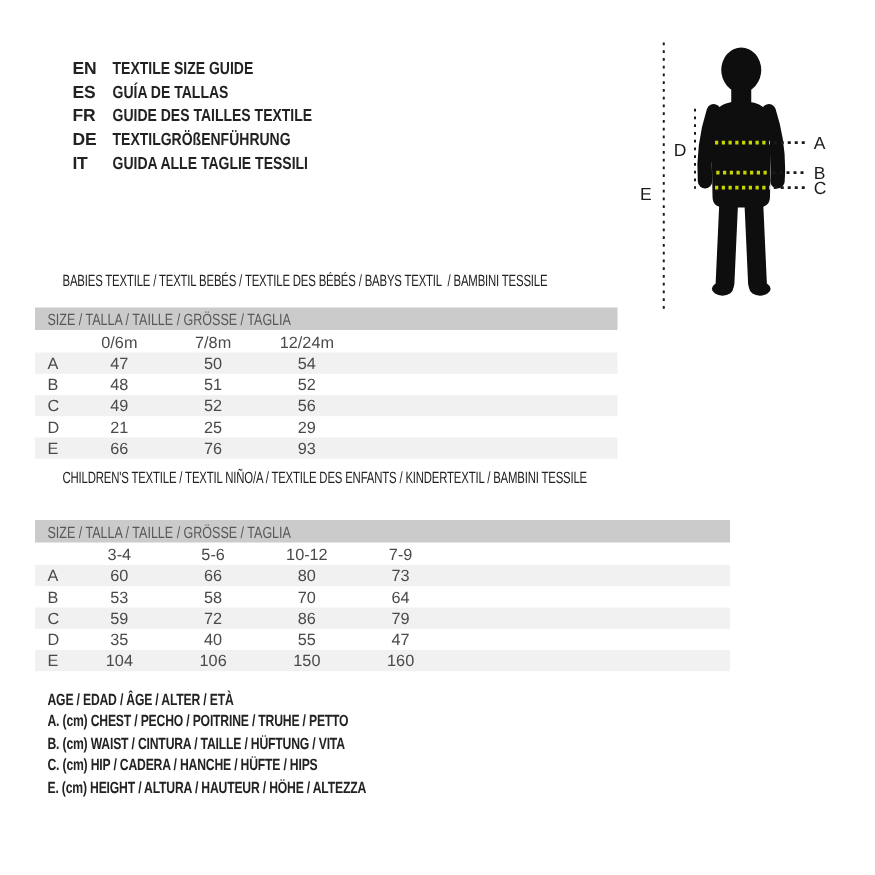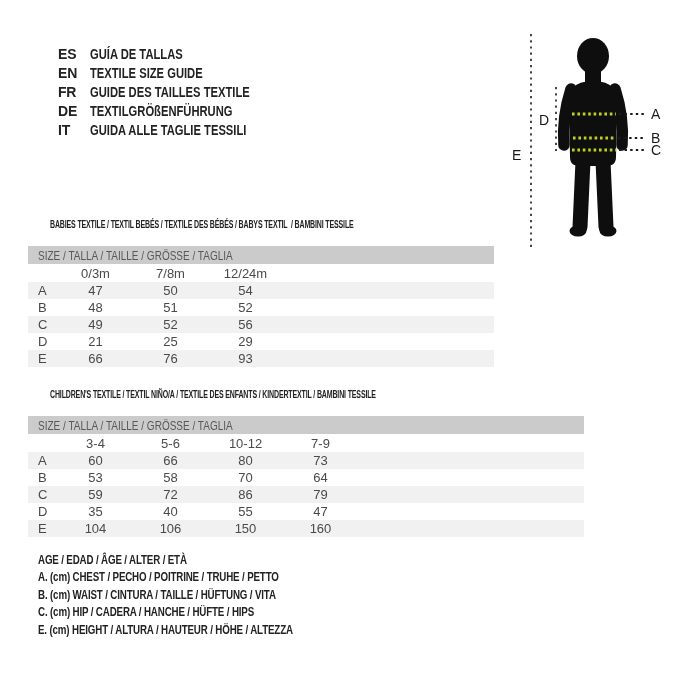--- a/index.html
+++ b/index.html
@@ -25,21 +25,21 @@
   .sil{fill:var(--silhouette,#0e0e0e);}
   .arm,.leg{stroke:var(--silhouette,#0e0e0e);fill:none;stroke-linecap:round;}
   .arm{stroke-width:11.5px;}
   .leg{stroke-width:15px;}
   .dash-guide{stroke:#1a1a1a;stroke-width:1.6px;stroke-dasharray:2.2 4;}
   .dash-black{stroke:#1a1a1a;stroke-width:2.2px;stroke-dasharray:2.4 3.2;}
   .dash-accent{stroke:var(--dash-accent,#c6d400);stroke-width:3px;stroke-dasharray:2.6 2.8;}
   .marker{font-size:14px;fill:#1a1a1a;}
 
   
-  .tbl-title{position:absolute;left:50px;font-size:10px;font-weight:700;
+  .tbl-title{position:absolute;left:50px;font-size:13px;font-weight:400;
     color:var(--text-dark,#222);letter-spacing:-.2px;line-height:15px;}
   .tbl{position:absolute;left:28px;}
   .tbl.babies{top:246px;width:466px;}
   .tbl.children{top:416px;width:556px;}
   .size-bar{height:18px;background:var(--table-header-bg,#cbcbcb);
     display:flex;align-items:center;padding-left:10px;box-sizing:border-box;
     font-size:13px;color:#585858;}
   .trow{display:grid;grid-template-columns:30px 75px 75px 75px 75px;
     align-items:center;height:17px;font-size:13px;color:var(--text-gray,#4a4a4a);}
   .trow.colhead{height:18px;}
@@ -49,26 +49,26 @@
 
   
   .legend{position:absolute;left:38px;top:551px;font-size:13px;font-weight:700;
     color:var(--text-dark,#222);line-height:17.4px;letter-spacing:-.2px;}
 </style>
 </head>
 <body>
 
 <div class="lang-block">
   <div class="lang-row">
+    <span class="lang-code">EN</span>
+    <span class="cond sq80">TEXTILE SIZE GUIDE</span>
+  </div>
+  <div class="lang-row">
     <span class="lang-code">ES</span>
     <span class="cond sq80">GUÍA DE TALLAS</span>
-  </div>
-  <div class="lang-row">
-    <span class="lang-code">EN</span>
-    <span class="cond sq80">TEXTILE SIZE GUIDE</span>
   </div>
   <div class="lang-row">
     <span class="lang-code">FR</span>
     <span class="cond sq80">GUIDE DES TAILLES TEXTILE</span>
   </div>
   <div class="lang-row">
     <span class="lang-code">DE</span>
     <span class="cond sq80">TEXTILGRÖßENFÜHRUNG</span>
   </div>
   <div class="lang-row">
@@ -106,21 +106,21 @@
 
 <div class="tbl-title" style="top:217px">
   <span class="cond sq70">BABIES TEXTILE / TEXTIL BEBÉS / TEXTILE DES BÉBÉS / BABYS TEXTIL  / BAMBINI TESSILE</span>
 </div>
 <div class="tbl babies">
   <div class="size-bar">
     <span class="cond sq77">SIZE / TALLA / TAILLE / GRÖSSE / TAGLIA</span>
   </div>
   <div class="trow colhead">
     <span class="cell lbl"></span>
-    <span class="cell val">0/3m</span>
+    <span class="cell val">0/6m</span>
     <span class="cell val">7/8m</span>
     <span class="cell val">12/24m</span>
   </div>
   <div class="trow alt">
     <span class="cell lbl">A</span>
     <span class="cell val">47</span>
     <span class="cell val">50</span>
     <span class="cell val">54</span>
   </div>
   <div class="trow">
@@ -142,21 +142,21 @@
     <span class="cell val">29</span>
   </div>
   <div class="trow alt">
     <span class="cell lbl">E</span>
     <span class="cell val">66</span>
     <span class="cell val">76</span>
     <span class="cell val">93</span>
   </div>
 </div>
 
-<div class="tbl-title" style="top:387px">
+<div class="tbl-title" style="top:374px">
   <span class="cond sq70">CHILDREN'S TEXTILE / TEXTIL NIÑO/A / TEXTILE DES ENFANTS / KINDERTEXTIL / BAMBINI TESSILE</span>
 </div>
 <div class="tbl children">
   <div class="size-bar">
     <span class="cond sq77">SIZE / TALLA / TAILLE / GRÖSSE / TAGLIA</span>
   </div>
   <div class="trow colhead">
     <span class="cell lbl"></span>
     <span class="cell val">3-4</span>
     <span class="cell val">5-6</span>

